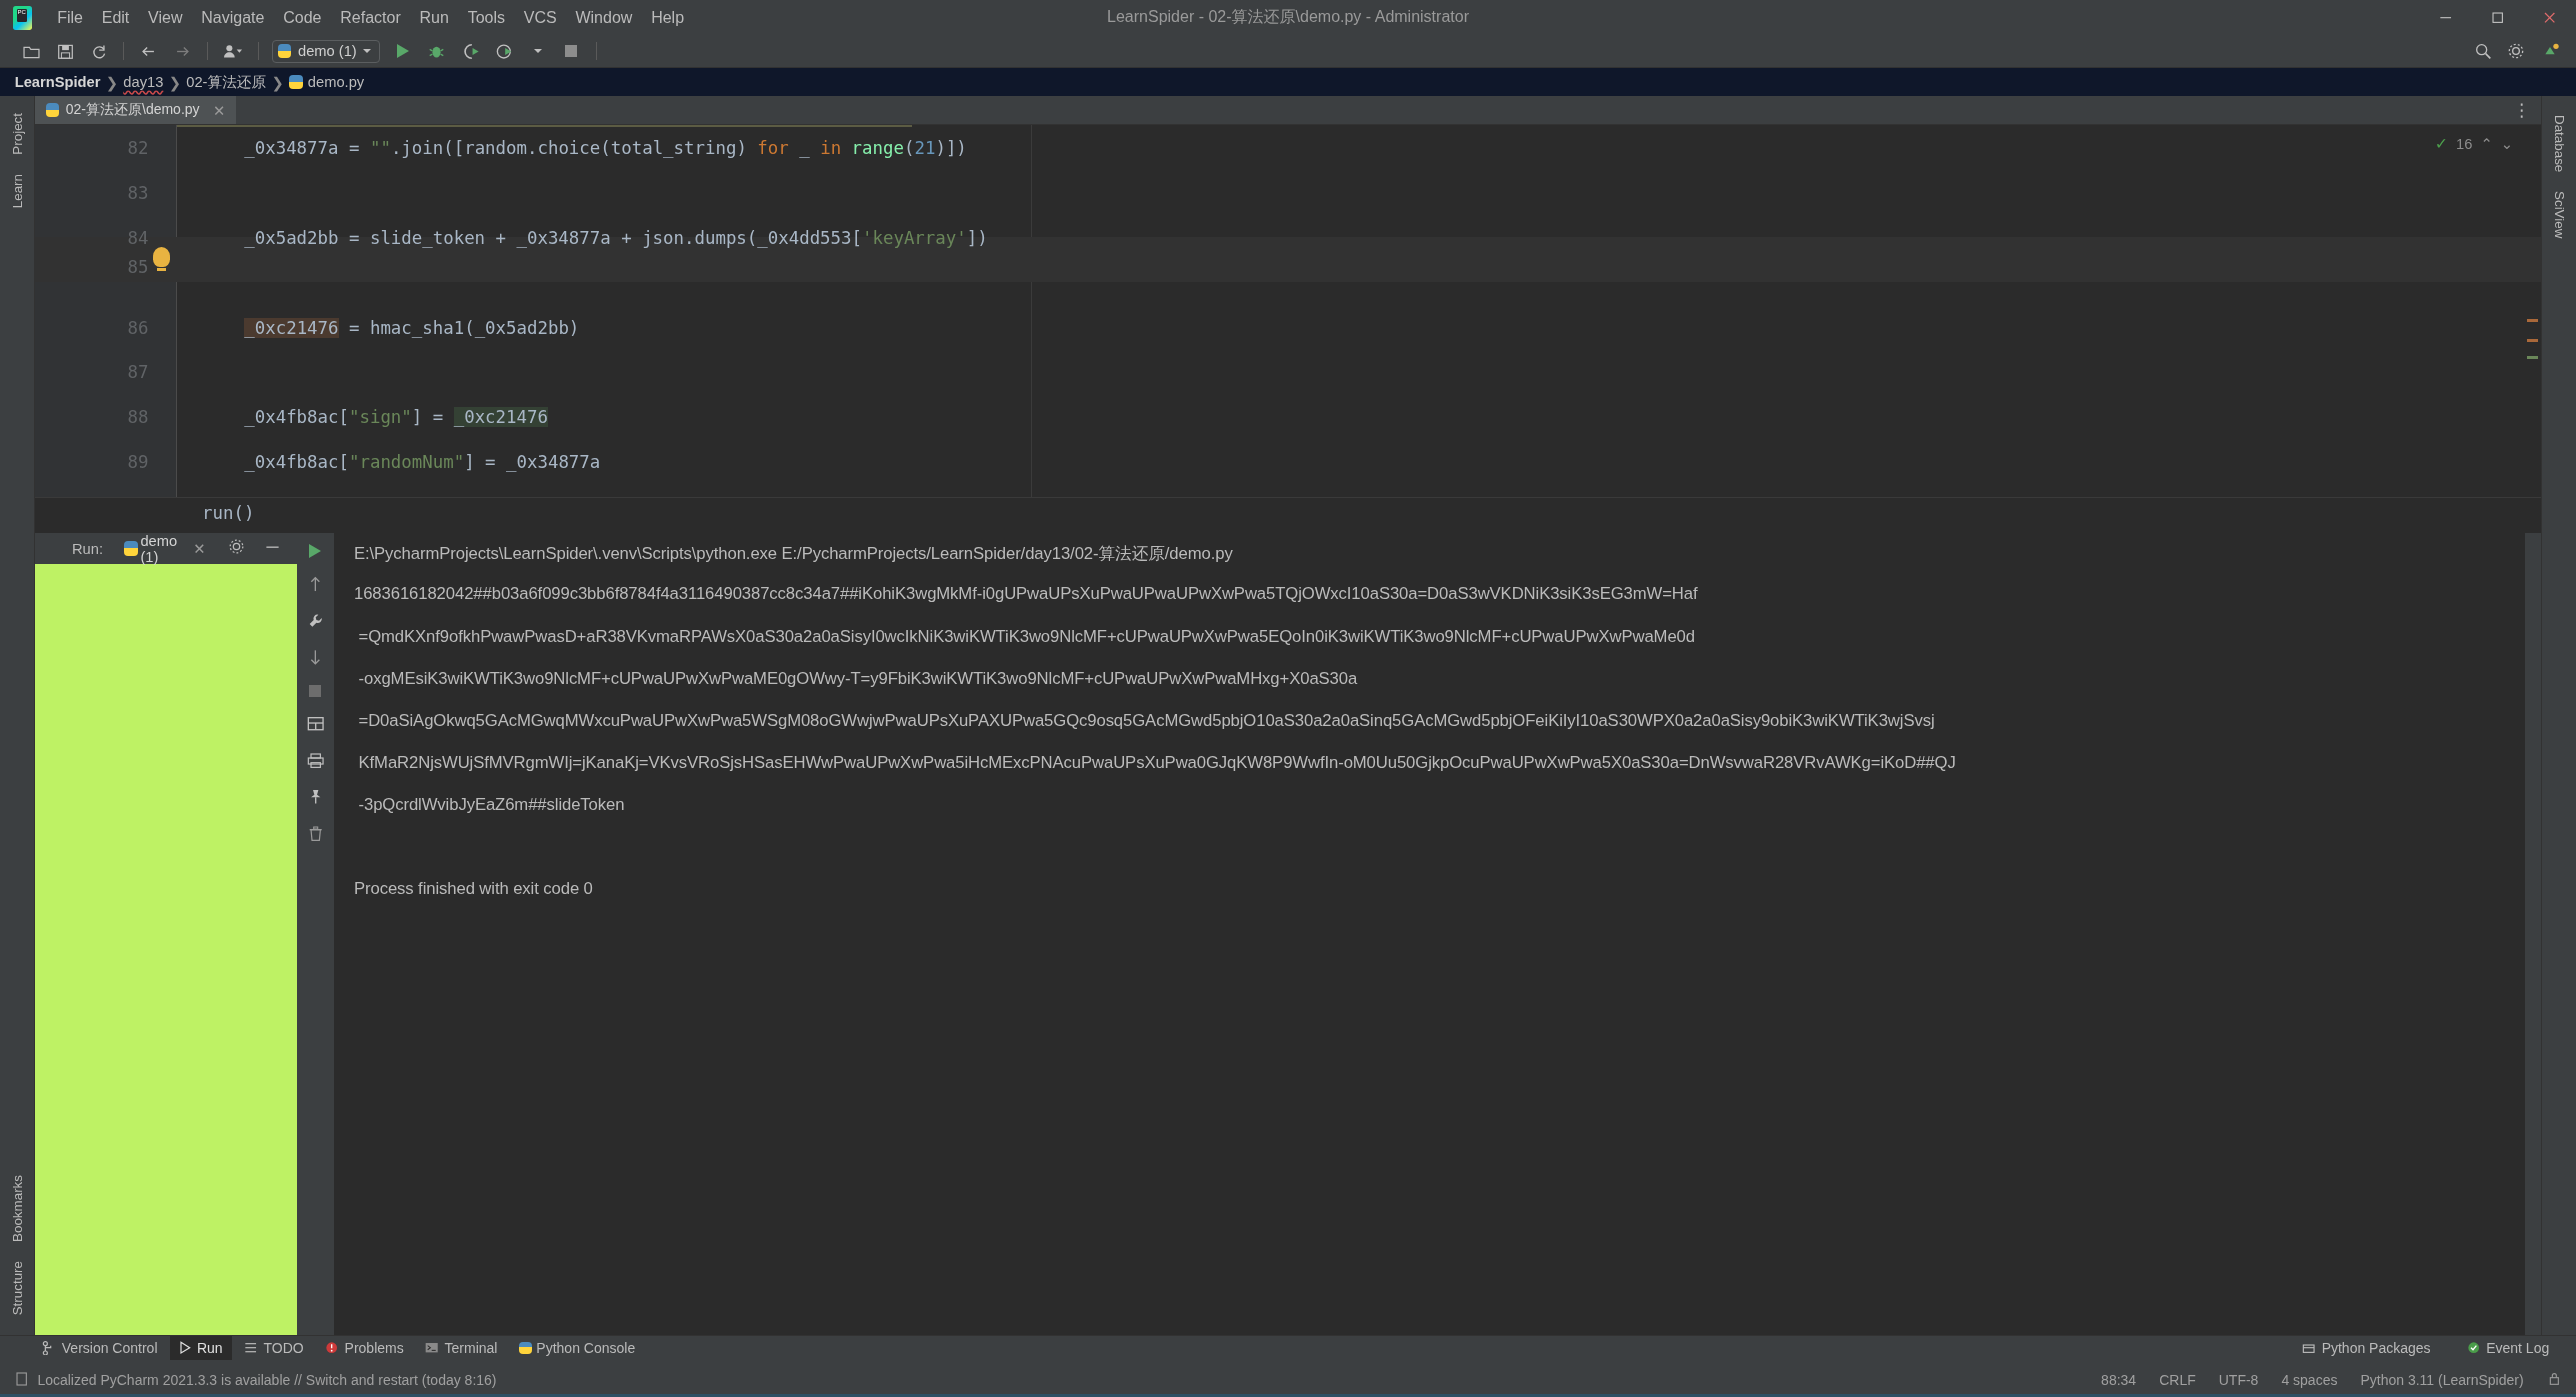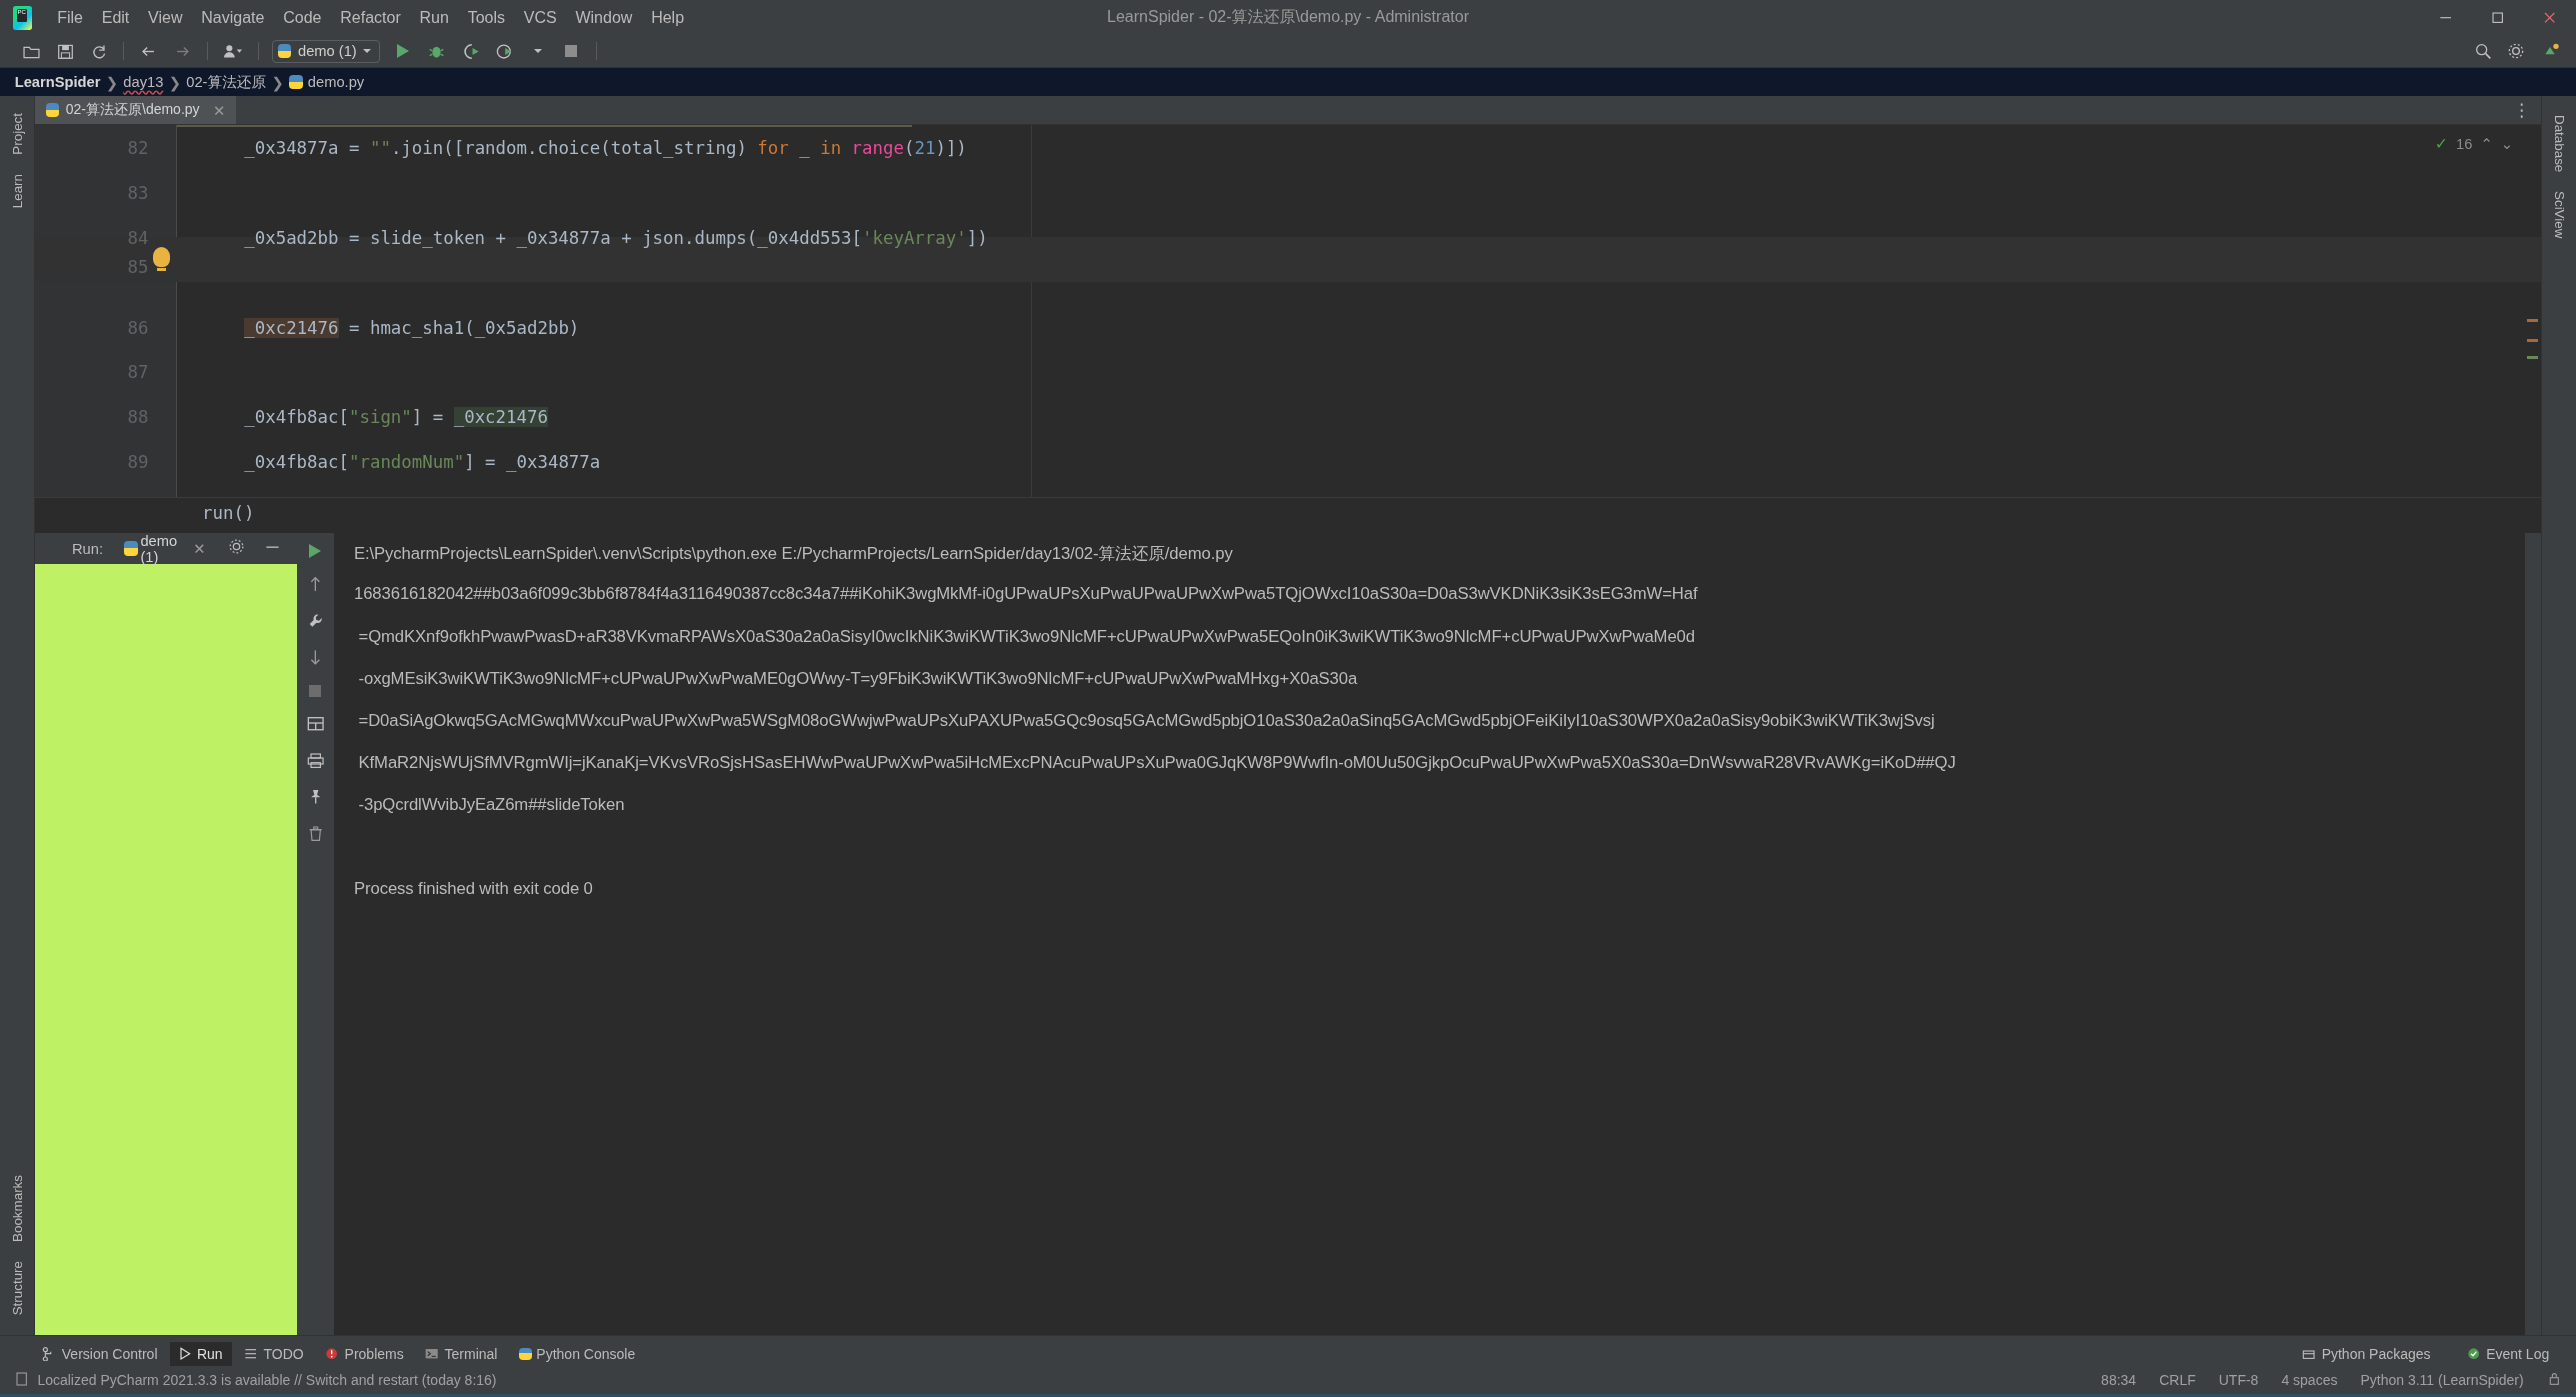--- a/index.html
+++ b/index.html
@@ -118,21 +118,21 @@
     position:absolute; height:45px; line-height:45px; font-size:17.4px; color:#606366;
     width:100px; text-align:right; font-family:"DejaVu Sans Mono", monospace;
   }
   .cl {
     position:absolute; left:25.4px; height:45px; line-height:45px; font-size:17.4px;
     color:#a9b7c6; white-space:pre; font-family:"DejaVu Sans Mono", monospace;
   }
   .rowhl { position:absolute; left:0; right:0; height:45px; background:#323232; }
   .tok-str { color:#6a8759; }
   .tok-kw { color:#cc7832; }
-  .tok-fn { color:#ec4899; }
+  .tok-fn { color:#86efac; }
   .tok-num { color:#6897bb; }
   .tok-plain { color:#a9b7c6; }
   .hl-brown { background:#4b3a2f; }
   .hl-green { background:#344134; }
   .bulb {
     position:absolute; width:17.4px; height:20px; border-radius:50% 50% 40% 40%; background:#e8b341;
   }
   .bulb::after { content:""; position:absolute; left:4px; bottom:-4px; width:9.4px; height:3.3px; background:#e8b341;}
   .scroll-marks { position:absolute; right:0; top:0; bottom:0; width:17.4px; }
   .mark { position:absolute; right:3.3px; width:10.7px; height:3.3px; }
@@ -175,21 +175,21 @@
     font-family:"DejaVu Sans Mono", monospace; padding: 9.4px 0 0 0;
   }
   .cline {
     position:absolute; left:20px; font-size:16.7px; color:#bbbbbb; white-space:pre;
     font-family:Liberation Sans, sans-serif; letter-spacing: -0.1px;
   }
   .console-scrollbar { position:absolute; right:0; top:0; bottom:0; width:16px; background:#3c3f41;}
 
   
   .tw-bar {
-    height:31px; flex:0 0 31px; background:#3c3f41; display:flex; align-items:flex-end;
+    height:31px; flex:0 0 31px; background:#3c3f41; display:flex; align-items:flex-start;
     padding-left:33px; gap:2.7px; border-top:0.7px solid #323232;
   }
   .tw-btn {
     display:flex; align-items:center; gap:6px; color:#bbbbbb; font-size:14px;
     padding: 4px 9.4px; white-space:nowrap;
   }
   .tw-btn.active { background:#2b2b2b; color:#e0e0e0; }
   .tw-right { margin-left:auto; display:flex; align-items:center; gap:17.4px; padding-right:17.4px; }
 
   

